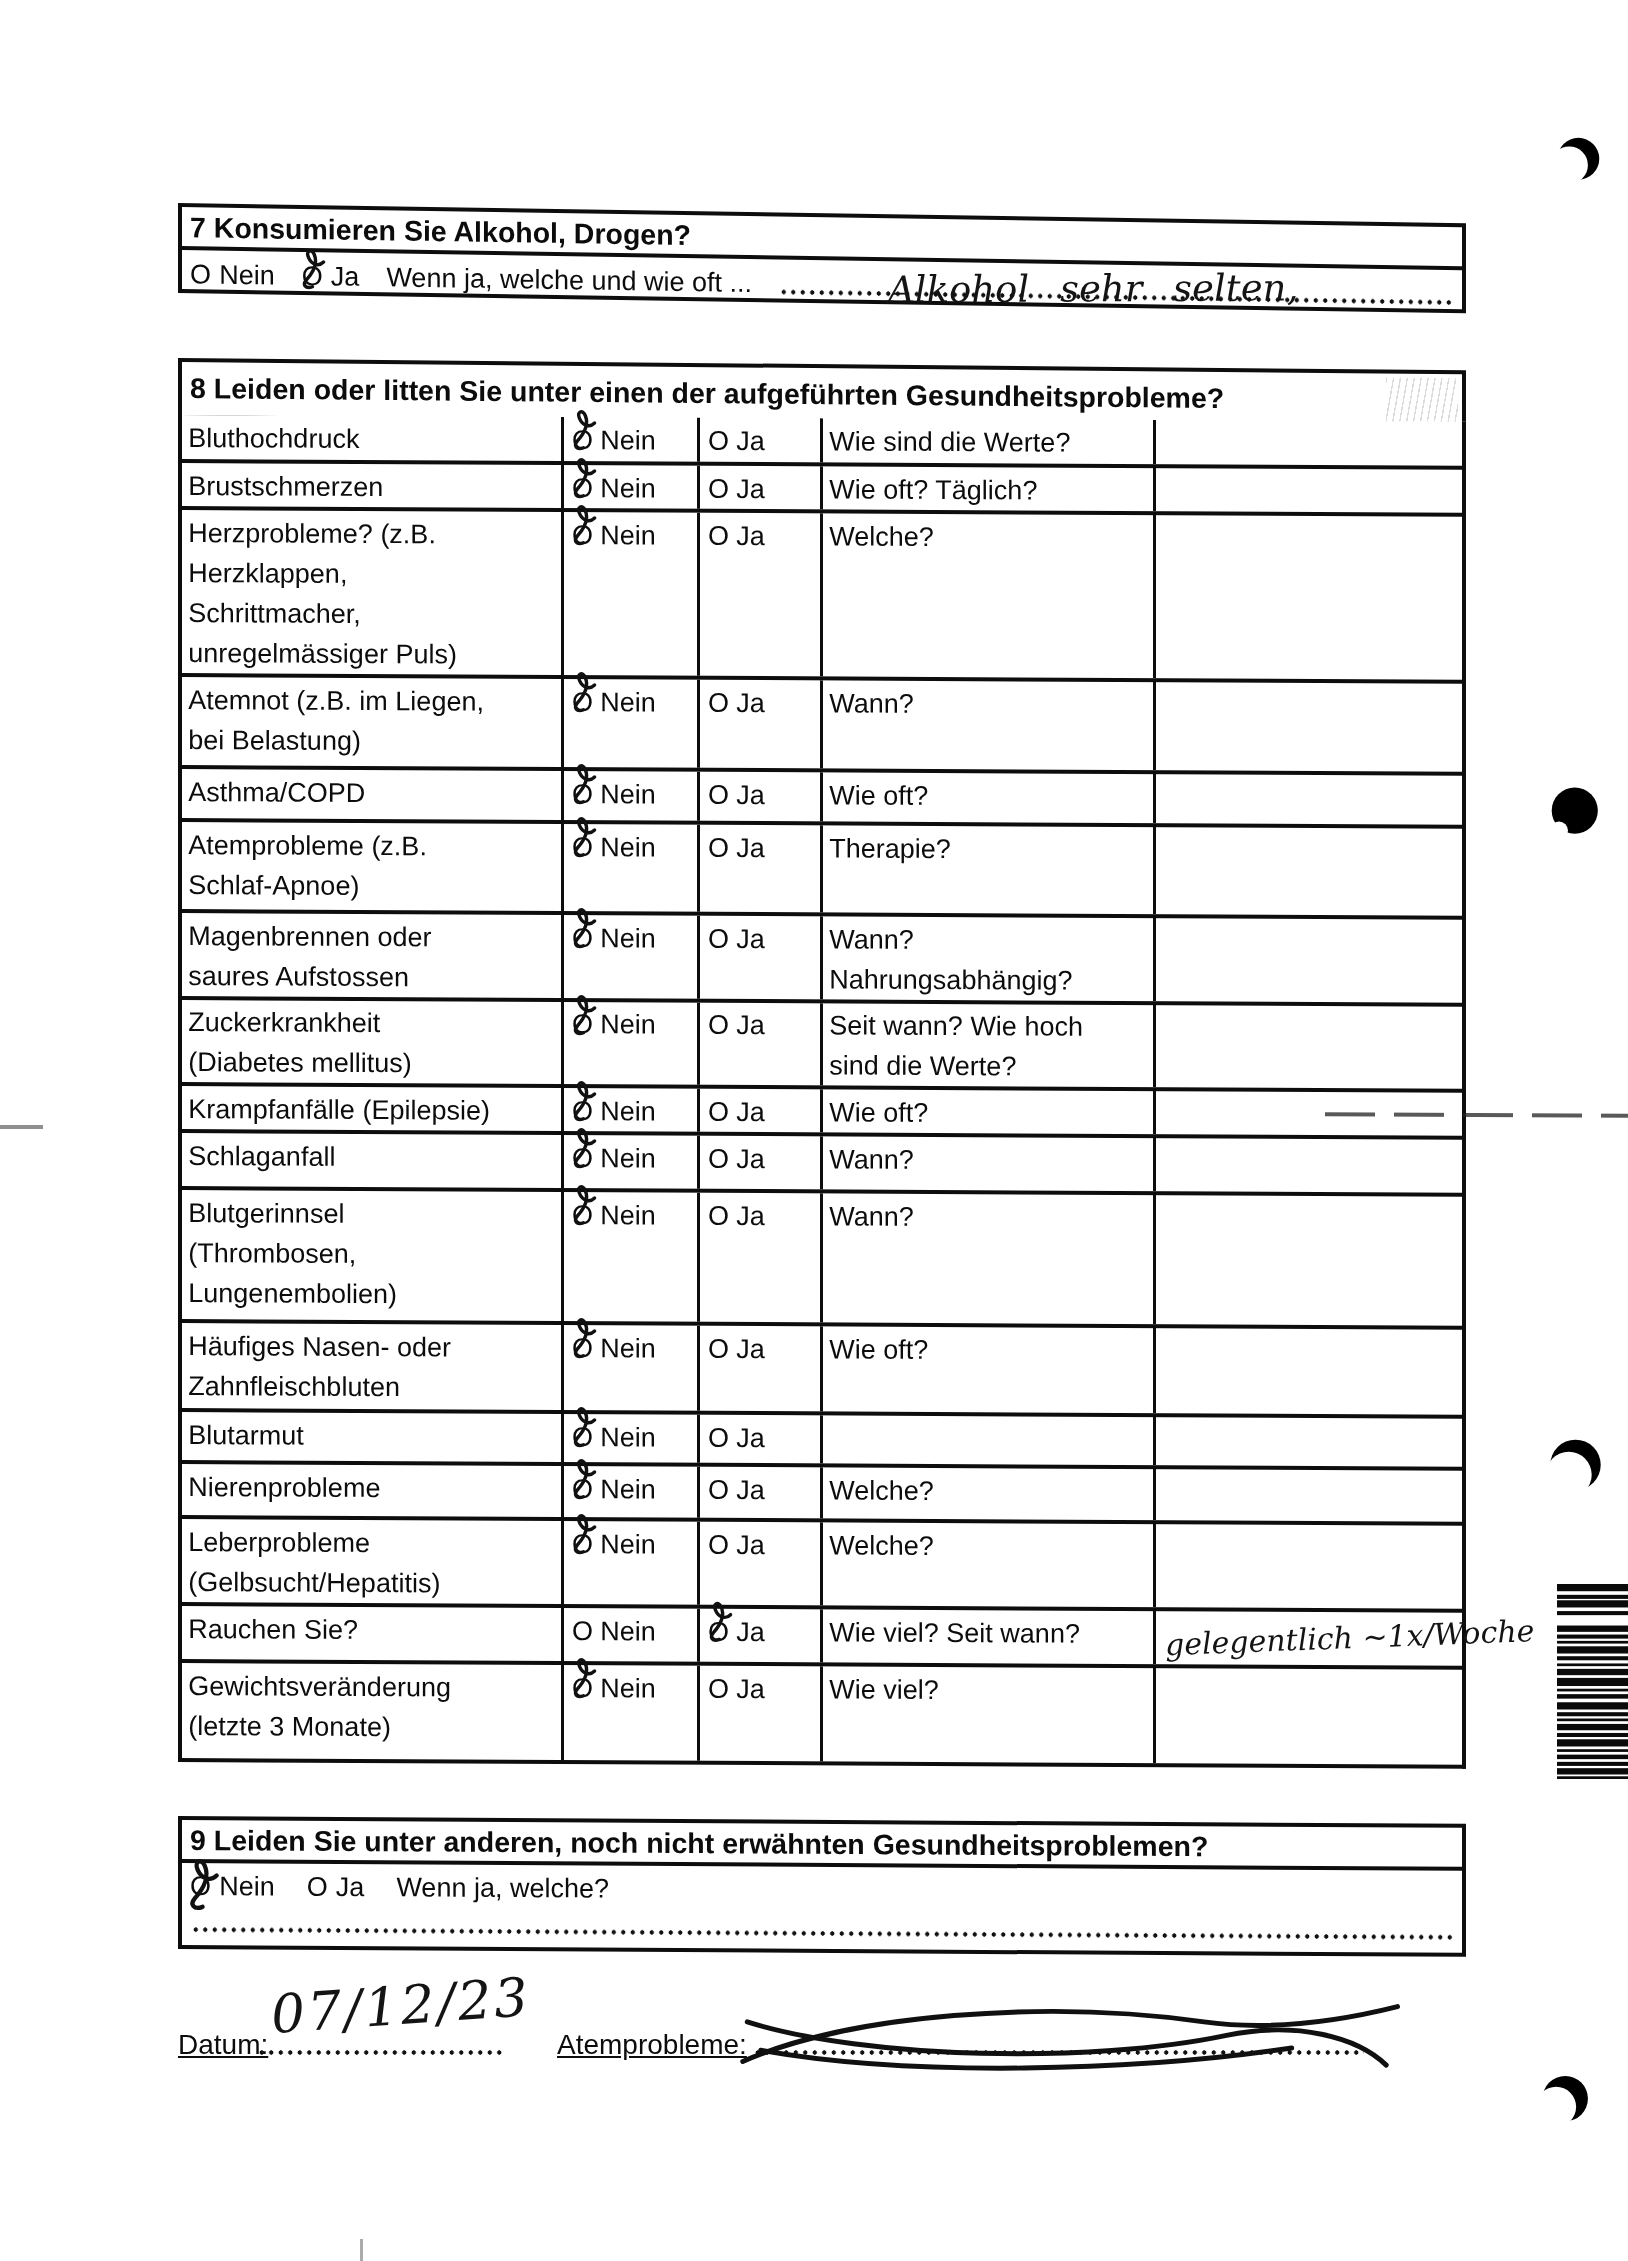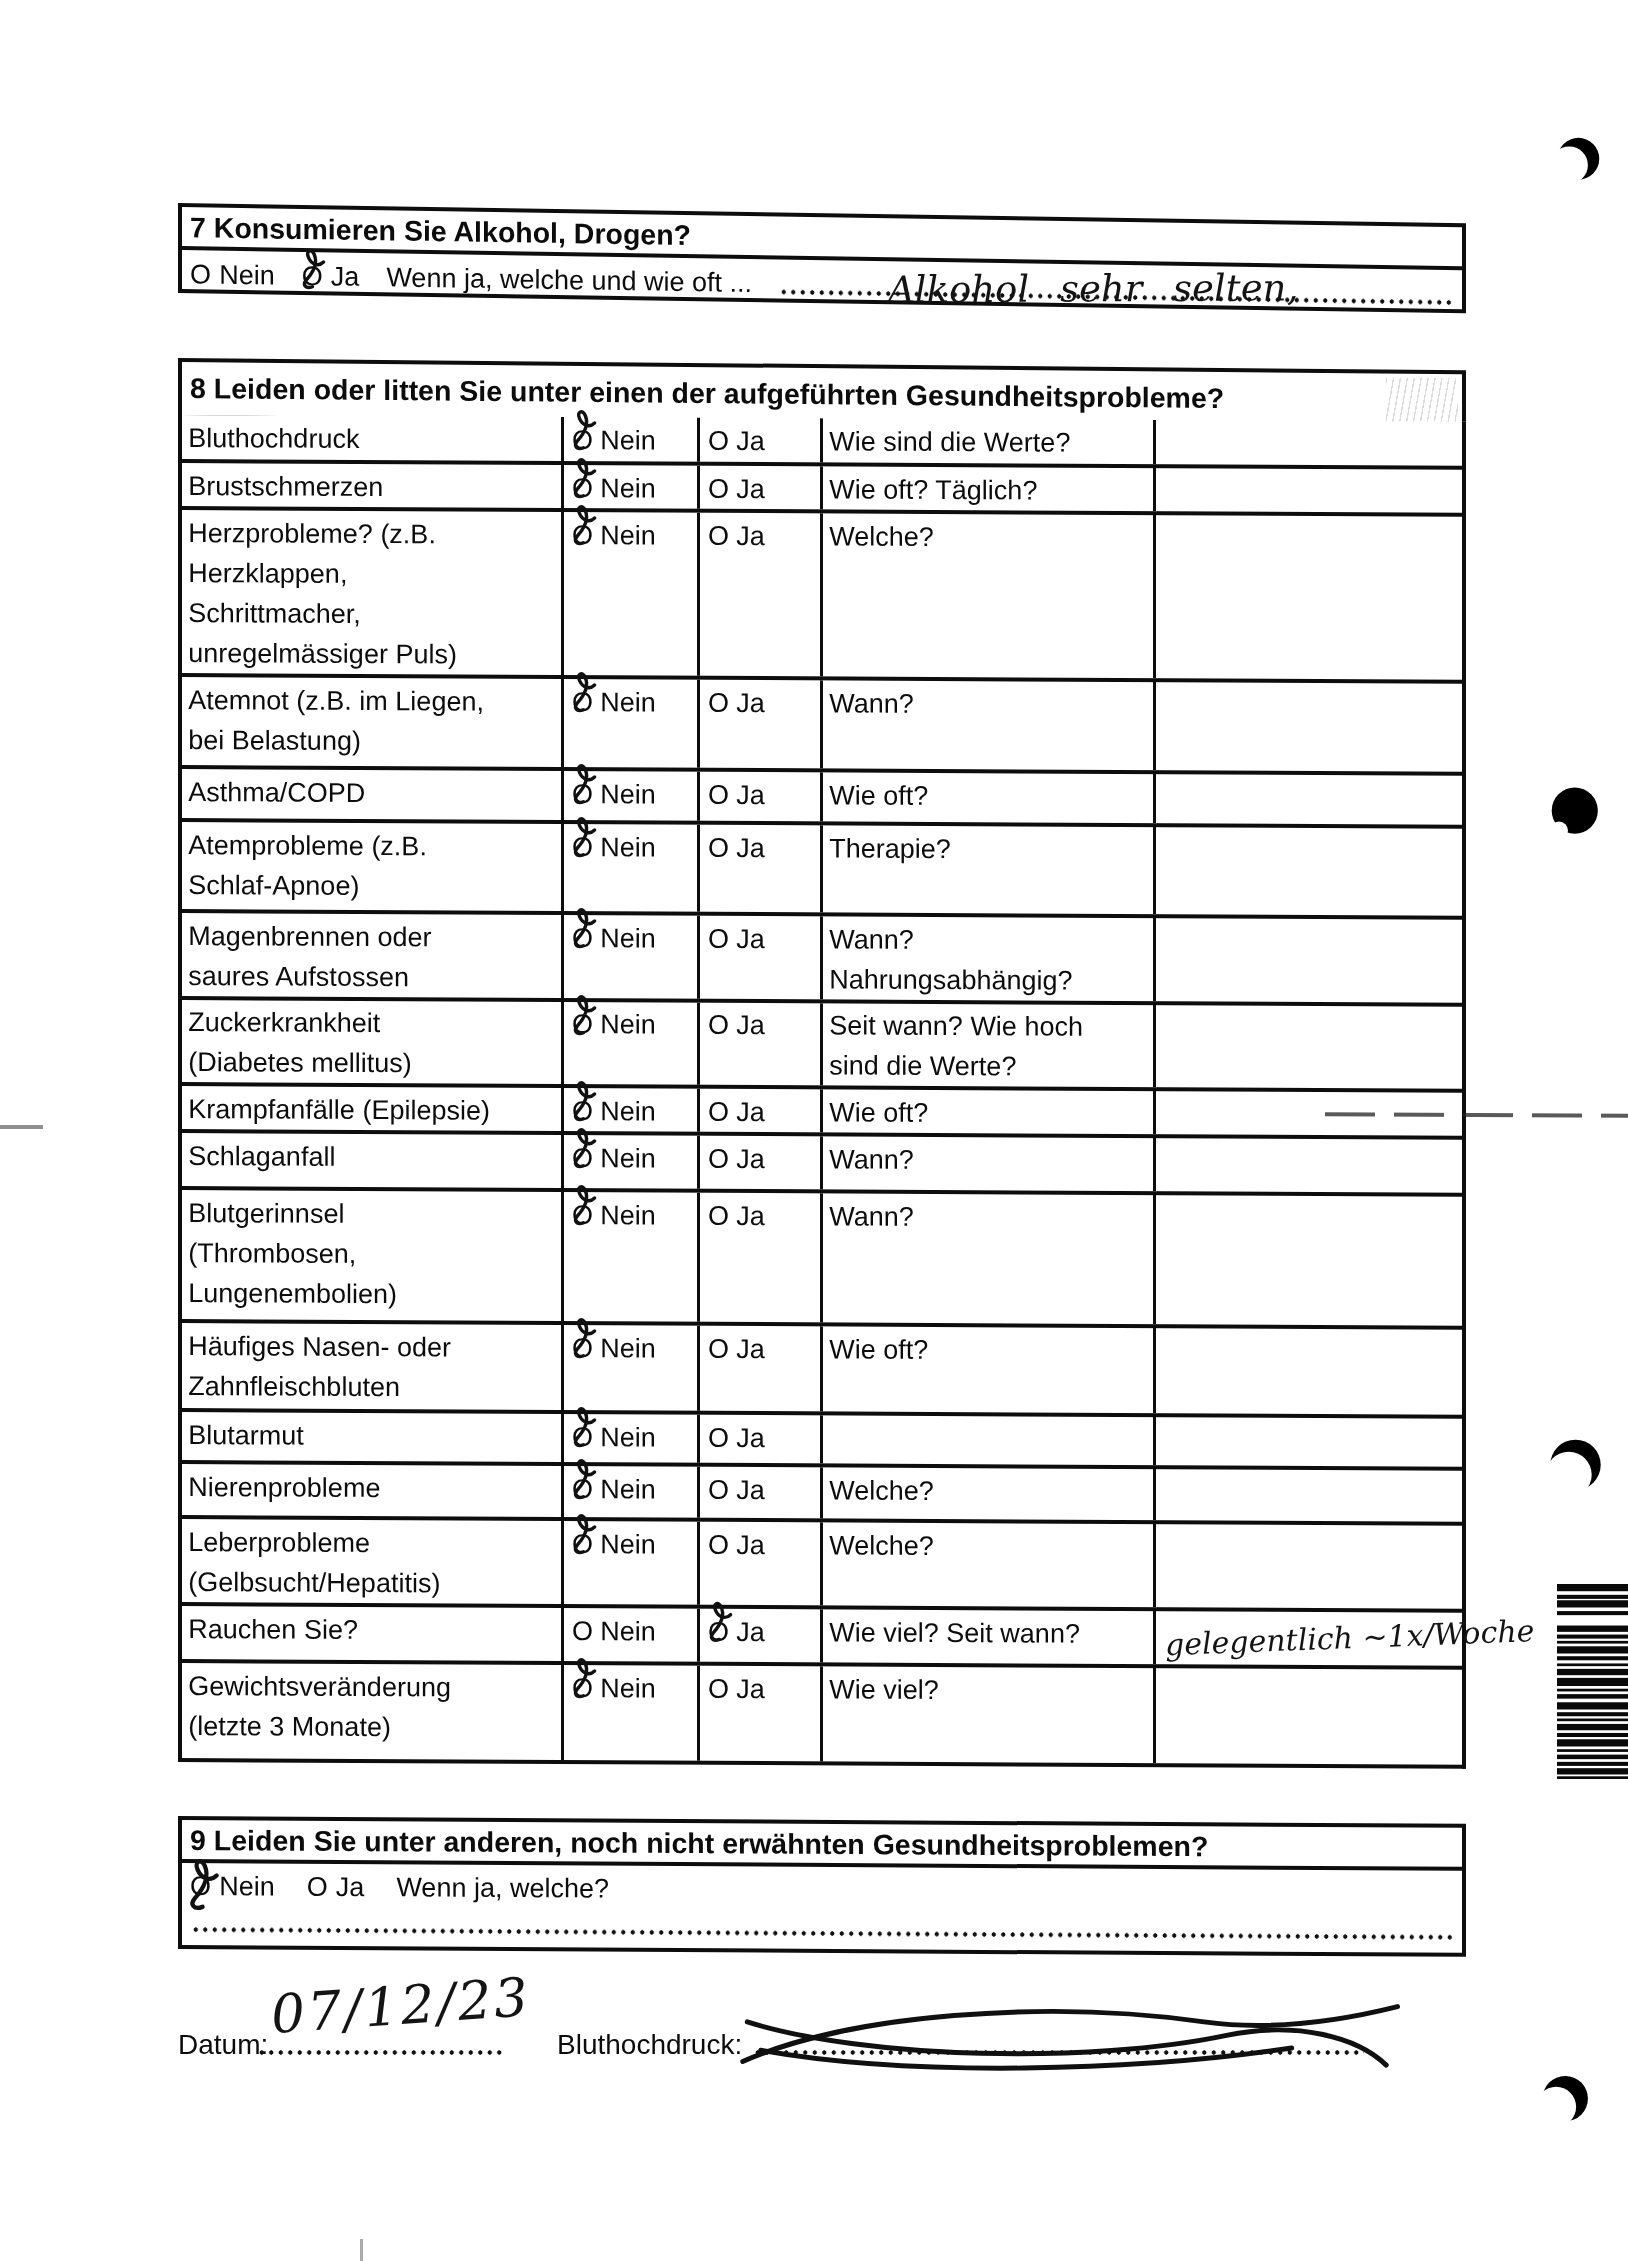--- a/index.html
+++ b/index.html
@@ -54,21 +54,21 @@
   .trow:nth-of-type(15){min-height:86px}.trow:nth-of-type(16){min-height:57px}
   .trow:nth-of-type(17){min-height:99px}
   
   .sec9{top:1816px;height:133px;transform:skewY(.35deg);transform-origin:left top;}
   .sec9 .answer-row{position:relative;display:flex;align-items:flex-start;padding:6.3px 8.1px 0;gap:32px;}
   .sec9 .dots-line{position:absolute;left:9px;right:9px;bottom:11.8px;height:8.1px;
     background-image:radial-gradient(circle,#111 2px,transparent 2.5px);
     background-size:9.5px 7.2px;background-repeat:repeat-x;background-position:0 bottom;}
   .sec9 svg.mark{width:38px;height:60px;left:-7.2px;top:-13.6px;}
   
-  .label{font-size:28px;white-space:nowrap;}
+  .label{font-size:28px;white-space:nowrap;text-decoration:underline;}
   .date-hw{font-size:53px;transform:rotate(-4deg);letter-spacing:2.7px;white-space:nowrap;}
   
   .streak-r{left:1325px;top:1113px;width:303px;height:3.6px;opacity:.75;transform:rotate(.3deg);
     background:repeating-linear-gradient(90deg,#222 0 50px,transparent 50px 69px);}
   .streak-l{left:0;top:1125px;width:43px;height:3.6px;background:#333;opacity:.55;}
   .tick-b{left:360px;top:2239px;width:2.7px;height:25px;background:#444;opacity:.45;}
   svg.sig path{fill:none;stroke:#101010;stroke-width:11;stroke-linecap:round;}
 </style>
 </head>
 <body>
@@ -493,21 +493,21 @@
     </span>
     <span class="prompt">Wenn ja, welche?</span>
   </div>
   <div class="dots-line"></div>
 </section>
 
 <span class="abs label" style="left:178px;top:2029px;">Datum:</span>
 <span class="abs dots" style="left:257px;top:2048px;width:248px;"></span>
 <span class="abs hw date-hw" style="left:271px;top:1975px;">07/12/23</span>
 
-<span class="abs label" style="left:557px;top:2029px;">Bluthochdruck:</span>
+<span class="abs label" style="left:557px;top:2029px;">Atemprobleme:</span>
 <span class="abs dots" style="left:753px;top:2048px;width:611px;"></span>
 <svg class="abs sig" style="left:730px;top:1994px;" width="678" height="99" viewBox="0 0 1500 220">
   <path d="M25 150 C 260 45, 700 12, 1050 62 C 1210 84, 1360 58, 1480 28"></path>
   <path d="M35 62 C 300 145, 800 155, 1100 92 C 1255 60, 1390 95, 1455 158"></path>
   <path d="M65 125 C 400 185, 900 172, 1245 120"></path>
 </svg>
 
 <svg class="abs" style="left:1552px;top:136px;" width="50" height="50" viewBox="0 0 110 110">
   <circle cx="58" cy="50" r="46" fill="#000"></circle>
     <circle cx="38" cy="64" r="41" fill="#fff"></circle>

